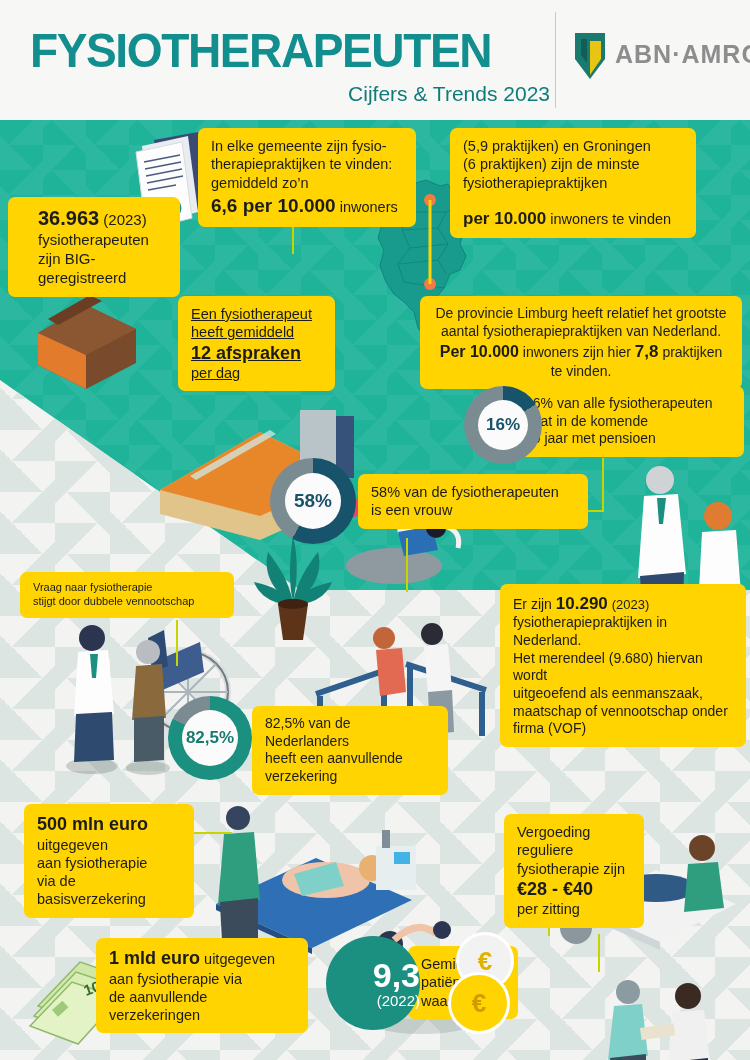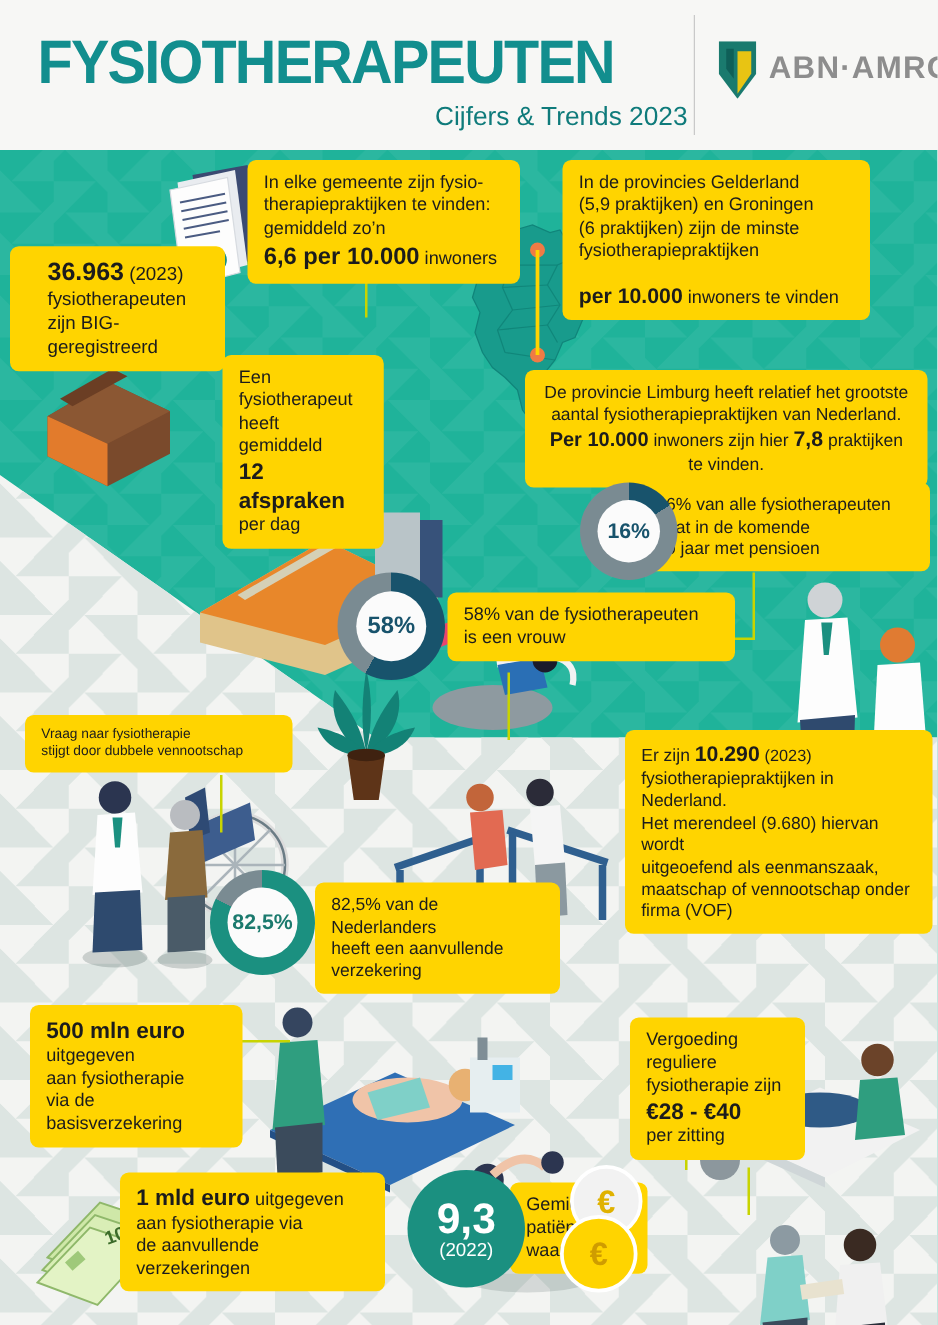--- a/index.html
+++ b/index.html
@@ -280,29 +280,28 @@
 
   <div class="box" style="left:198px;top:8px;width:218px;font-size:14.5px;">
     <div>In elke gemeente zijn fysio-</div>
     <div>therapiepraktijken te vinden:</div>
     <div>gemiddeld zo’n</div>
     <div style="margin-top:2px"><span class="big">6,6 per 10.000</span>
       <span style="font-size:14.5px">inwoners</span></div>
   </div>
 
   <div class="box" style="left:450px;top:8px;width:246px;font-size:14.5px;">
-    <div>In de provincies Gelderland</div>
     <div>(5,9 praktijken) en Groningen</div>
     <div>(6 praktijken) zijn de minste</div>
     <div>fysiotherapiepraktijken</div>
     <div style="margin-top:16px"><span class="big" style="font-size:17px">per 10.000</span>
       <span style="font-size:14.5px">inwoners te vinden</span></div>
   </div>
 
-  <div class="box" style="left:178px;top:164px;width:129px;font-size:14.5px;">
+  <div class="box" style="left:178px;top:176px;width:157px;font-size:14.5px;text-decoration:underline;">
     <div>Een fysiotherapeut</div>
     <div>heeft gemiddeld</div>
     <div class="big" style="font-size:18px">12 afspraken</div>
     <div>per dag</div>
   </div>
 
   <div class="box" style="left:420px;top:176px;width:322px;font-size:14px;text-align:center;">
     <div>De provincie Limburg heeft relatief het grootste</div>
     <div>aantal fysiotherapiepraktijken van Nederland.</div>
     <div style="margin-top:1px">
@@ -384,17 +383,17 @@
     <div class="hole" style="left:15px;top:15px;width:56px;height:56px;"></div>
     <span style="font-size:19px">58%</span>
   </div>
 
   <div class="donut" style="left:168px;top:576px;width:84px;height:84px;
        background:conic-gradient(#1b9080 0 82.5%, #7a8b92 82.5% 100%);">
     <div class="hole" style="left:14px;top:14px;width:56px;height:56px;"></div>
     <span style="font-size:17px;color:#1b7a6e">82,5%</span>
   </div>
 
-  <div class="solid-circle" style="left:326px;top:816px;width:94px;height:94px;">
+  <div class="solid-circle" style="left:326px;top:816px;width:94px;height:94px;align-items:flex-end;">
     <span style="font-size:34px;font-weight:bold;line-height:1">9,3</span>
     <span style="font-size:15px">(2022)</span>
   </div>
 </div>
 
 </body></html>

